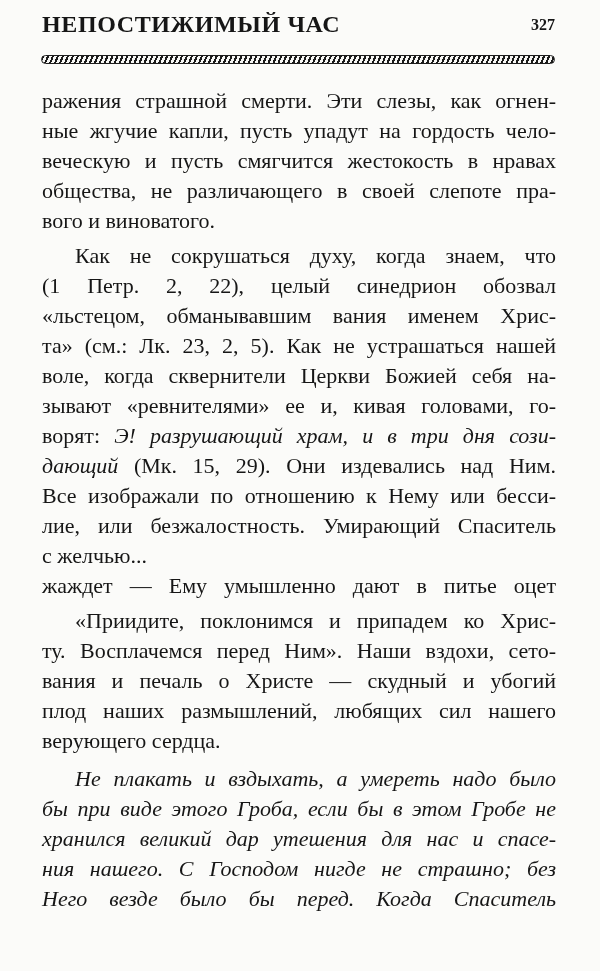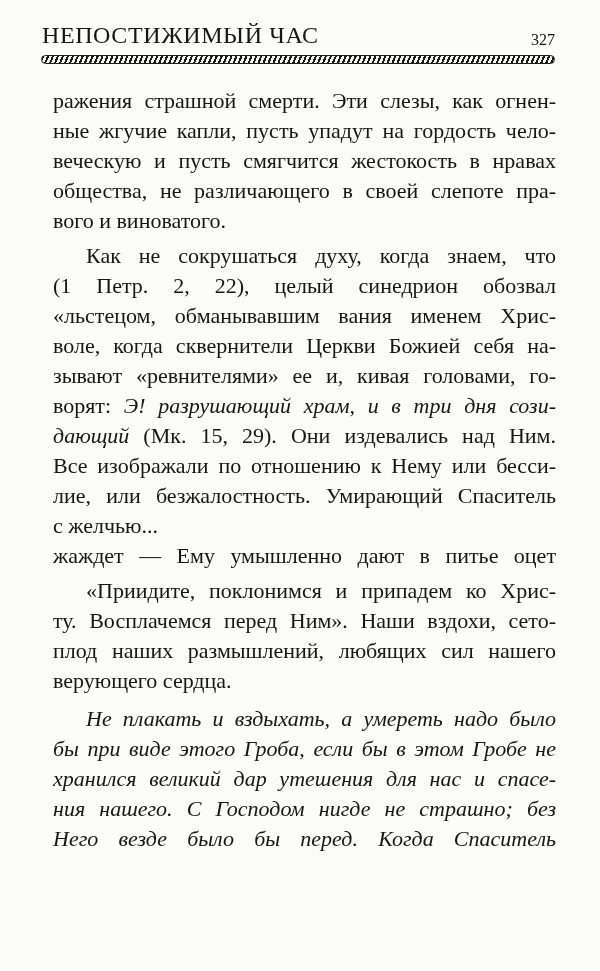--- a/index.html
+++ b/index.html
@@ -14,24 +14,25 @@
     margin: 0 auto;
     background: #fbfbf9;
     font-family: "Liberation Serif", "DejaVu Serif", serif;
     color: #161616;
     overflow: hidden;
   }
   .header {
     position: absolute;
     left: 42px;
     right: 45px;
-    top: 22px;
+    top: 11px;
     display: flex;
     justify-content: space-between;
-    align-items: flex-end;
+    align-items: center;
+    font-weight: bold;
   }
   .running-title {
     font-size: 24px;
     letter-spacing: 0.6px;
     white-space: nowrap;
   }
   .page-number {
     font-size: 16px;
   }
   .rope-divider {
@@ -50,21 +51,21 @@
   }
   .page-body {
     position: absolute;
     left: 42px;
     top: 86px;
     width: 514px;
     font-size: 22px;
     line-height: 30px;
   }
   .para {
-    margin: 0 0 5px 11px;
+    margin: 0 0 5px 0;
   }
   .para:last-child {
     margin-top: 8px;
     font-style: italic;
   }
   .line {
     text-align: justify;
     text-align-last: justify;
   }
   .line.last {
@@ -93,32 +94,34 @@
         <div class="line"><span>ражения страшной смерти. Эти слезы, как огнен-</span></div>
         <div class="line"><span>ные жгучие капли, пусть упадут на гордость чело-</span></div>
         <div class="line"><span>веческую и пусть смягчится жестокость в нравах</span></div>
         <div class="line"><span>общества, не различающего в своей слепоте пра-</span></div>
         <div class="line last"><span>вого и виноватого.</span></div>
       </div>
       <div class="para">
         <div class="line indent"><span>Как не сокрушаться духу, когда знаем, что</span></div>
         <div class="line"><span>(1 Петр. 2, 22), целый синедрион обозвал</span></div>
         <div class="line"><span>«льстецом, обманывавшим вания именем Хрис-</span></div>
+        <div class="line"><span>та» (см.: Лк. 23, 2, 5). Как не устрашаться нашей</span></div>
         <div class="line"><span>воле, когда сквернители Церкви Божией себя на-</span></div>
         <div class="line"><span>зывают «ревнителями» ее и, кивая головами, го-</span></div>
         <div class="line"><span>ворят: </span><em>Э! разрушающий храм, и в три дня сози-</em></div>
         <div class="line"><em>дающий</em><span> (Мк. 15, 29). Они издевались над Ним.</span></div>
         <div class="line"><span>Все изображали по отношению к Нему или бесси-</span></div>
         <div class="line"><span>лие, или безжалостность. Умирающий Спаситель</span></div>
         <div class="line last"><span>с желчью...</span></div>
         <div class="line"><span>жаждет — Ему умышленно дают в питье оцет</span></div>
       </div>
       <div class="para">
         <div class="line indent"><span>«Приидите, поклонимся и припадем ко Хрис-</span></div>
         <div class="line"><span>ту. Восплачемся перед Ним». Наши вздохи, сето-</span></div>
+        <div class="line"><span>вания и печаль о Христе — скудный и убогий</span></div>
         <div class="line"><span>плод наших размышлений, любящих сил нашего</span></div>
         <div class="line last"><span>верующего сердца.</span></div>
       </div>
       <div class="para">
         <div class="line indent"><span>Не плакать и вздыхать, а умереть надо было</span></div>
         <div class="line"><span>бы при виде этого Гроба, если бы в этом Гробе не</span></div>
         <div class="line"><span>хранился великий дар утешения для нас и спасе-</span></div>
         <div class="line"><span>ния нашего. С Господом нигде не страшно; без</span></div>
         <div class="line"><span>Него везде было бы перед. Когда Спаситель</span></div>
       </div>

